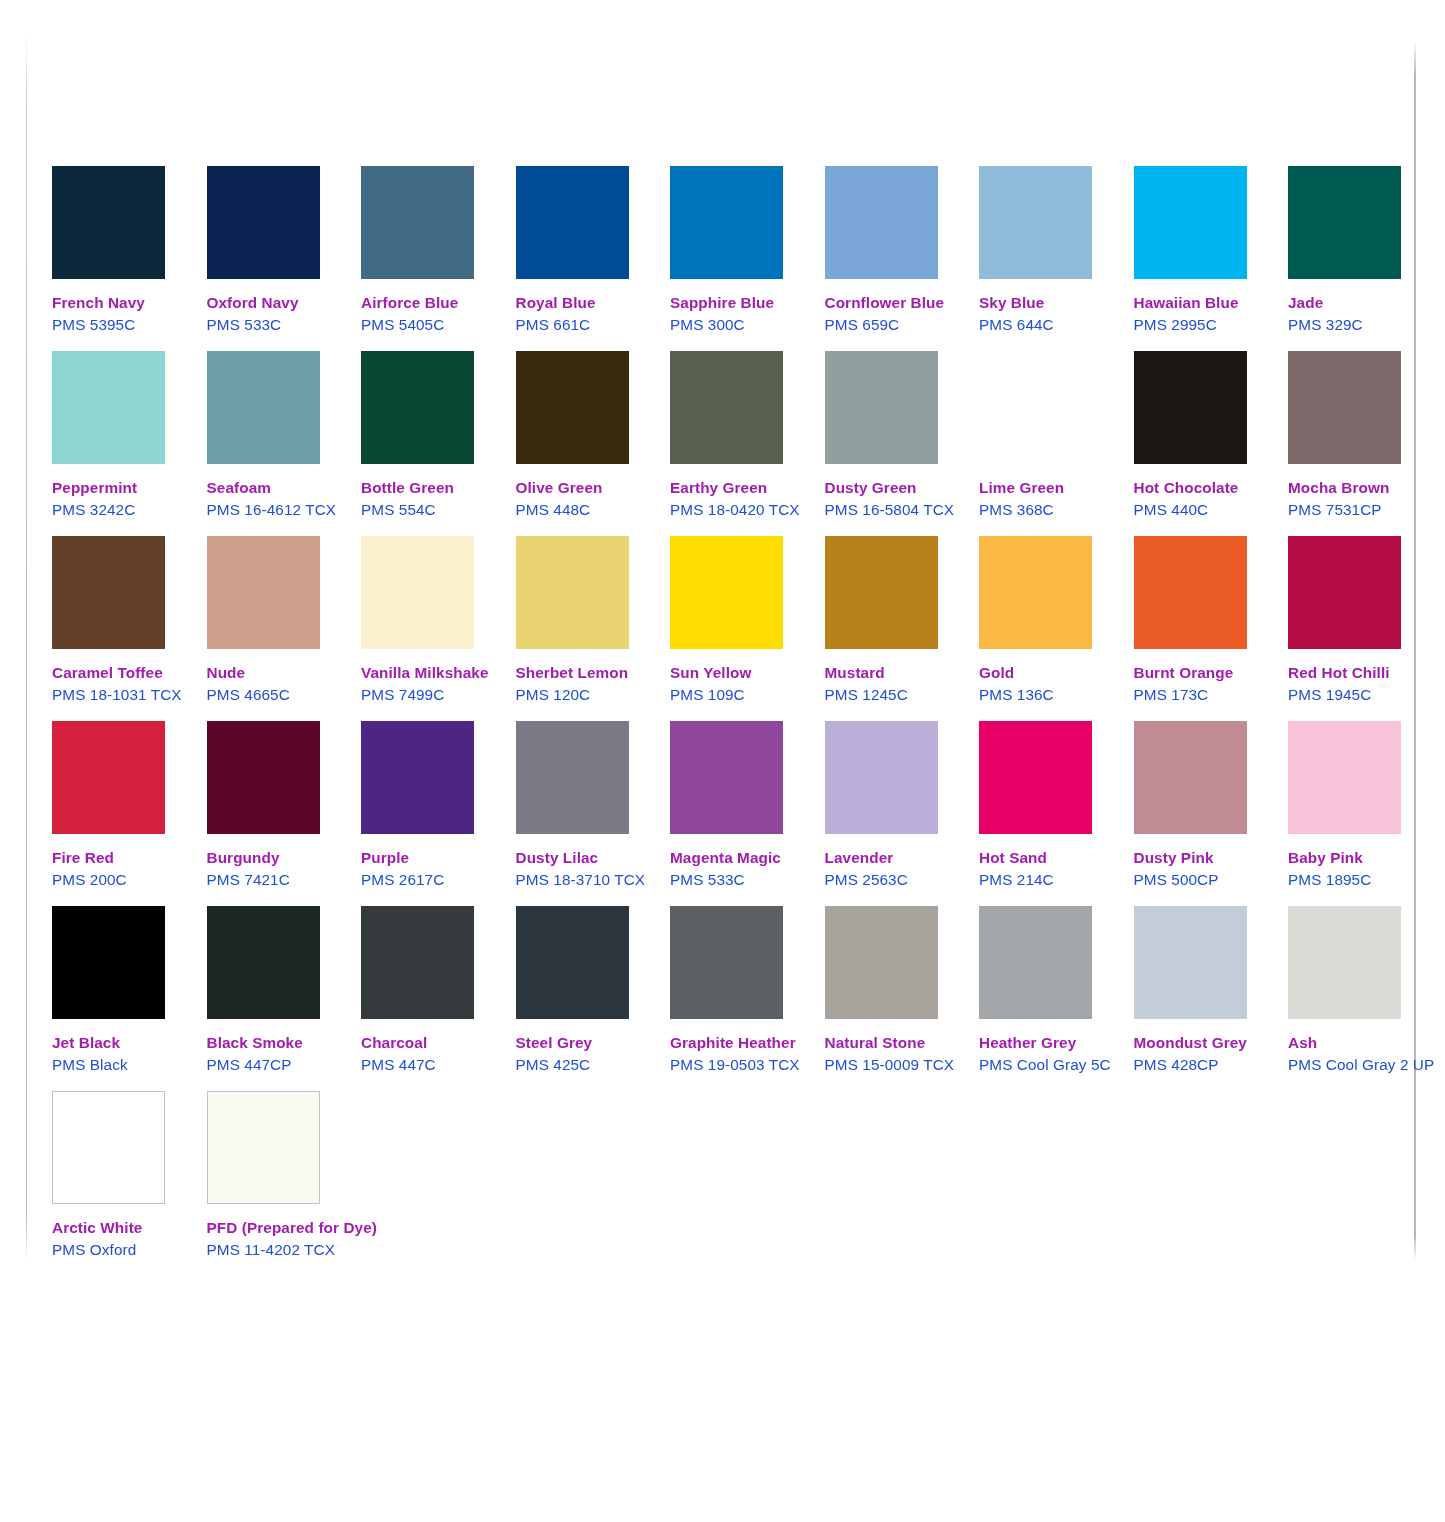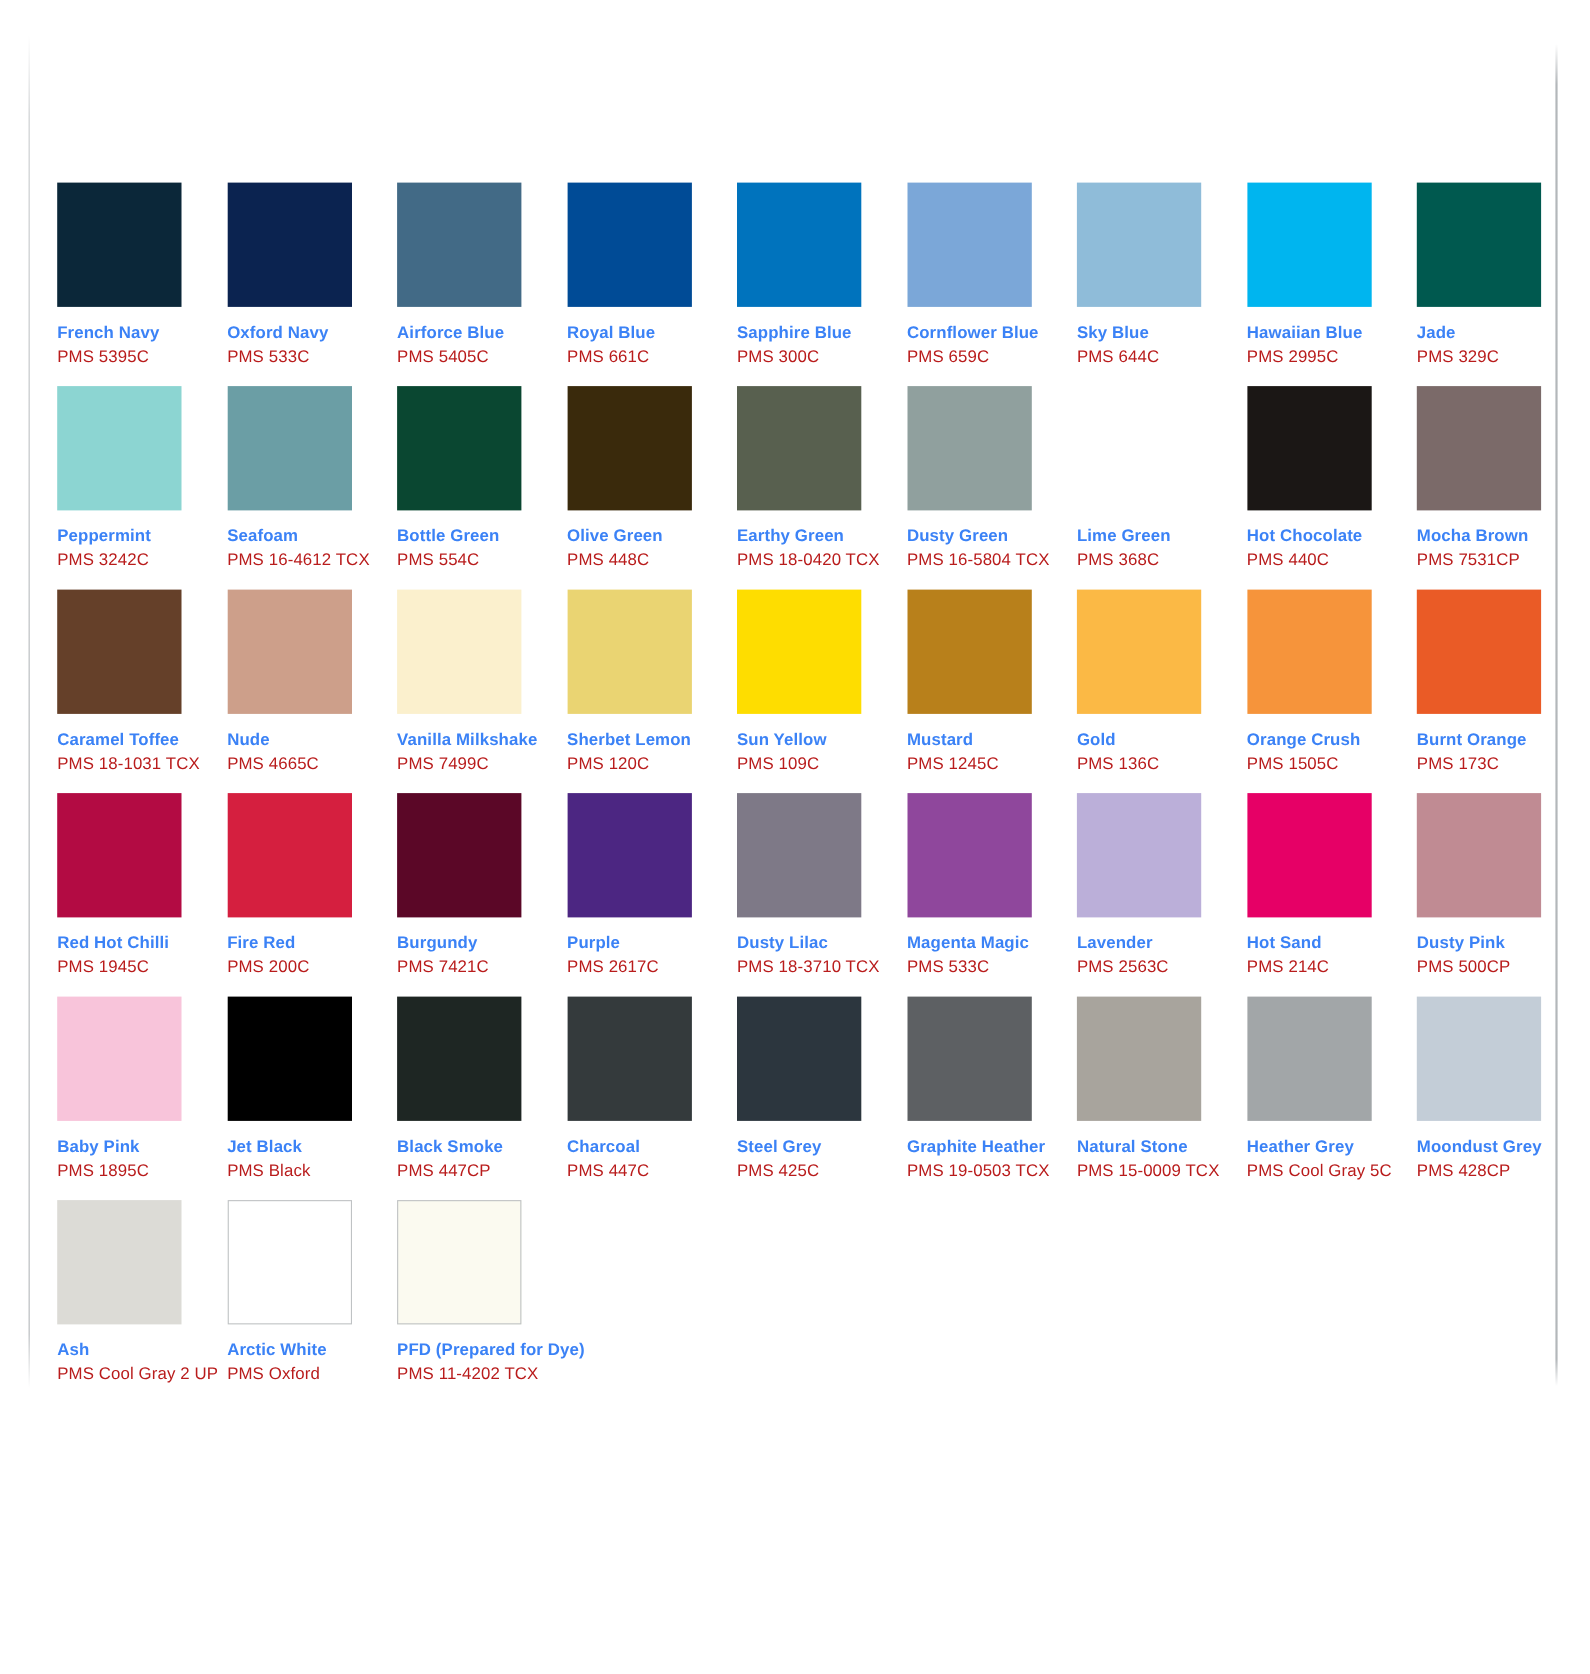--- a/index.html
+++ b/index.html
@@ -61,31 +61,31 @@
     box-sizing: border-box;
   }
   .swatch-chip.outlined {
     border: 1px solid #bfc2c4;
   }
 
   .swatch-name {
     margin-top: 14px;
     font-size: 15.3px;
     line-height: 1.28;
-    color: #3b82f6;
+    color: #a21caf;
     font-weight: 600;
     letter-spacing: 0.1px;
     white-space: nowrap;
   }
 
   .swatch-code {
     margin-top: 2px;
     font-size: 15.3px;
     line-height: 1.28;
-    color: #b91c1c;
+    color: #1d4ed8;
     font-weight: 400;
     letter-spacing: 0.1px;
     white-space: nowrap;
   }
 </style>
 </head>
 <body>
 
 <div class="sheet">
   <div class="page-rule-left"></div>
@@ -210,25 +210,20 @@
         <div class="swatch-chip" style="background-color: rgb(184, 128, 27);"></div>
         <div class="swatch-name">Mustard</div>
         <div class="swatch-code">PMS 1245C</div>
       </div>
       <div class="swatch-cell">
         <div class="swatch-chip" style="background-color: rgb(251, 185, 69);"></div>
         <div class="swatch-name">Gold</div>
         <div class="swatch-code">PMS 136C</div>
       </div>
       <div class="swatch-cell">
-        <div class="swatch-chip" style="background-color: rgb(246, 148, 59);"></div>
-        <div class="swatch-name">Orange Crush</div>
-        <div class="swatch-code">PMS 1505C</div>
-      </div>
-      <div class="swatch-cell">
         <div class="swatch-chip" style="background-color: rgb(234, 91, 38);"></div>
         <div class="swatch-name">Burnt Orange</div>
         <div class="swatch-code">PMS 173C</div>
       </div>
       <div class="swatch-cell">
         <div class="swatch-chip" style="background-color: rgb(179, 11, 67);"></div>
         <div class="swatch-name">Red Hot Chilli</div>
         <div class="swatch-code">PMS 1945C</div>
       </div>
       <div class="swatch-cell">

